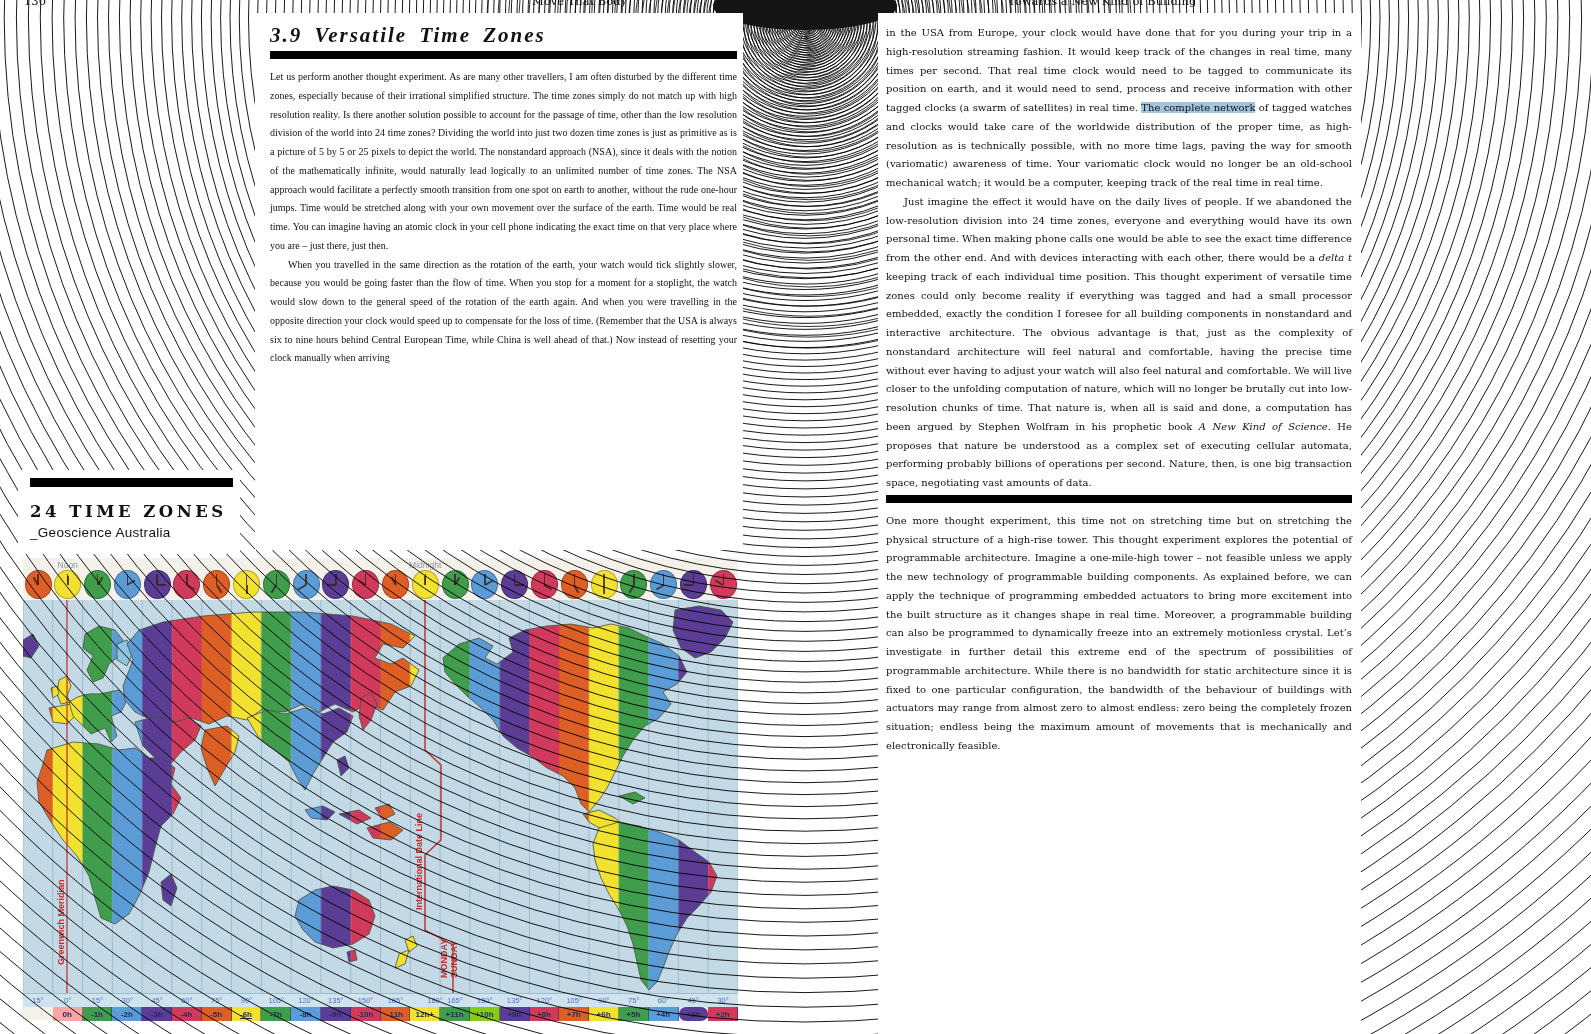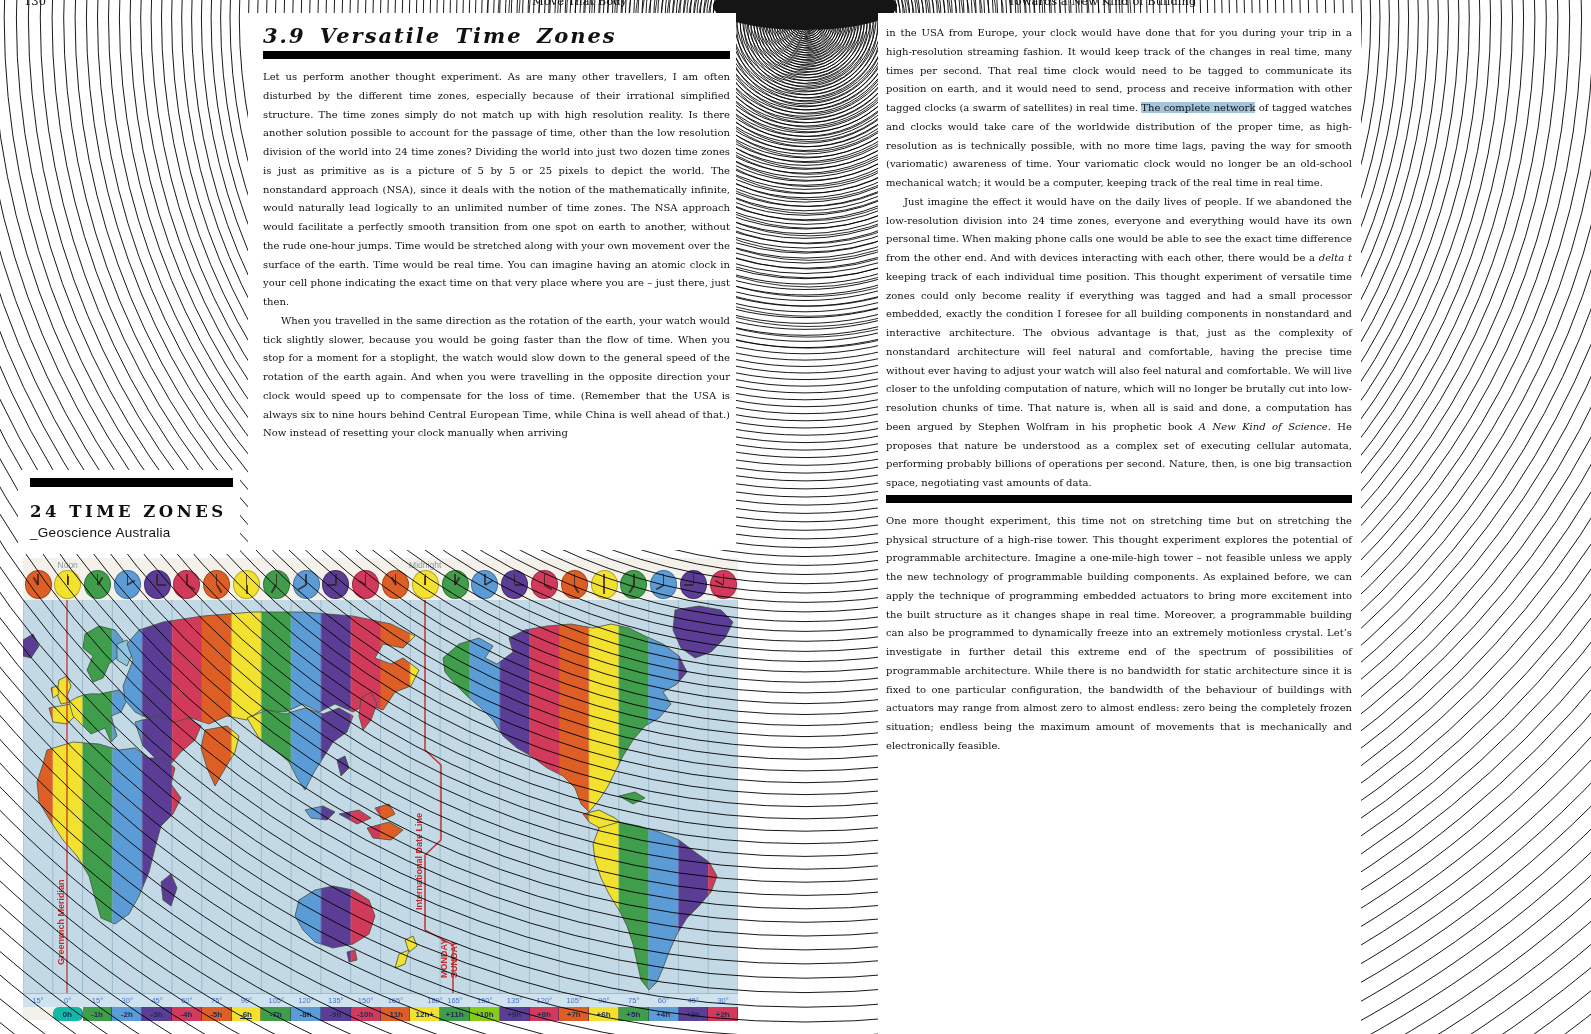--- a/index.html
+++ b/index.html
@@ -17,21 +17,21 @@
   .hand{position:absolute;left:50%;top:50%;background:rgba(55,30,25,.78);transform-origin:50% 100%;}
   .map-art{display:block;width:715px;height:393px;background:#c3d9e5;}
   .lon-row{position:relative;width:715px;height:13px;background:#cfe3ee;border-top:1px solid #9fbccd;}
   .lon-row span{position:absolute;top:2px;transform:translateX(-50%);font-family:"Liberation Sans",sans-serif;font-size:7.5px;color:#4a72c4;}
   .offset-row{display:flex;width:715px;height:14px;}
   .offset-cell{flex:1 1 0;display:flex;align-items:center;justify-content:center;
     font-family:"Liberation Sans",sans-serif;font-size:8px;font-weight:bold;color:#222d55;
     border-right:1px solid rgba(25,40,80,.45);box-sizing:border-box;}
   
   .whitebox{position:absolute;background:#fff;z-index:3;overflow:hidden;box-sizing:border-box;}
-  #left-col{left:248px;top:13px;width:488px;height:537px;padding:10px 6px 0 15px;}
+  #left-col{left:255px;top:13px;width:488px;height:537px;padding:10px 6px 0 15px;font-family:Liberation Serif, serif;}
   #right-col{left:878px;top:13px;width:483px;height:1021px;padding:11px 9px 0 8px;}
   #caption-box{left:18px;top:470px;width:222px;height:84px;padding:8px 0 0 12px;}
   h2.sect{margin:0 0 3px 0;font-size:21px;font-style:italic;font-weight:bold;letter-spacing:2px;word-spacing:5px;}
   .rule{height:8px;background:#000;margin:2px 0 9px 0;}
   p.body{margin:0;font-size:10px;line-height:18.75px;text-align:justify;hyphens:auto;-webkit-hyphens:auto;}
   p.indent{text-indent:18px;}
   .hl{background:#a3c4dd;}
   .it{font-style:italic;}
   #caption-box .bar{width:203px;height:9px;background:#000;}
   .cap-title{display:block;margin-top:15px;font-size:16.5px;font-weight:bold;letter-spacing:3.5px;}
@@ -248,42 +248,42 @@
       <span style="left: 521.354px;">120°</span>
       <span style="left: 551.146px;">105°</span>
       <span style="left: 580.938px;">90°</span>
       <span style="left: 610.729px;">75°</span>
       <span style="left: 640.521px;">60°</span>
       <span style="left: 670.312px;">45°</span>
       <span style="left: 700.104px;">30°</span>
     </div>
   <div class="offset-row" id="offset-row">
       <div class="offset-cell" style="background: #eab308; margin-top: 44px;">+1h</div>
-      <div class="offset-cell" style="background: #14b8a6; border-radius: 6px;">0h</div>
+      <div class="offset-cell" style="background: #fca5a5;">0h</div>
       <div class="offset-cell" style="background: rgb(63, 157, 76);">-1h</div>
       <div class="offset-cell" style="background: rgb(91, 156, 214);">-2h</div>
       <div class="offset-cell" style="background: rgb(91, 61, 150);">-3h</div>
       <div class="offset-cell" style="background: rgb(210, 58, 92);">-4h</div>
       <div class="offset-cell" style="background: rgb(221, 95, 38);">-5h</div>
       <div class="offset-cell" style="background: rgb(242, 226, 47); text-decoration: underline;">-6h</div>
       <div class="offset-cell" style="background: rgb(63, 157, 76);">-7h</div>
       <div class="offset-cell" style="background: rgb(91, 156, 214);">-8h</div>
       <div class="offset-cell" style="background: rgb(91, 61, 150);">-9h</div>
       <div class="offset-cell" style="background: rgb(210, 58, 92);">-10h</div>
       <div class="offset-cell" style="background: rgb(221, 95, 38);">-11h</div>
       <div class="offset-cell" style="background: rgb(242, 226, 47);">12h+</div>
       <div class="offset-cell" style="background: rgb(63, 157, 76);">+11h</div>
       <div class="offset-cell" style="background: #84cc16;">+10h</div>
       <div class="offset-cell" style="background: rgb(91, 61, 150);">+9h</div>
       <div class="offset-cell" style="background: rgb(210, 58, 92);">+8h</div>
       <div class="offset-cell" style="background: rgb(221, 95, 38);">+7h</div>
       <div class="offset-cell" style="background: rgb(242, 226, 47);">+6h</div>
       <div class="offset-cell" style="background: rgb(63, 157, 76);">+5h</div>
       <div class="offset-cell" style="background: rgb(91, 156, 214);">+4h</div>
-      <div class="offset-cell" style="background: rgb(91, 61, 150);">+3h</div>
+      <div class="offset-cell" style="background: rgb(91, 61, 150); border-radius: 7px;">+3h</div>
       <div class="offset-cell" style="background: rgb(210, 58, 92);">+2h</div>
     </div>
 </div>
 
 <svg id="pattern" width="1591" height="1034">
     <circle cx="805" cy="18" r="4.0" fill="none" stroke="#000000" stroke-width="1" stroke-opacity="0.9"></circle>
     <circle cx="805" cy="18" r="6.0" fill="none" stroke="#000000" stroke-width="1" stroke-opacity="0.9"></circle>
     <circle cx="805" cy="18" r="8.0" fill="none" stroke="#000000" stroke-width="1" stroke-opacity="0.9"></circle>
     <circle cx="805" cy="18" r="10.1" fill="none" stroke="#000000" stroke-width="1" stroke-opacity="0.9"></circle>
     <circle cx="805" cy="18" r="12.2" fill="none" stroke="#000000" stroke-width="1" stroke-opacity="0.9"></circle>

